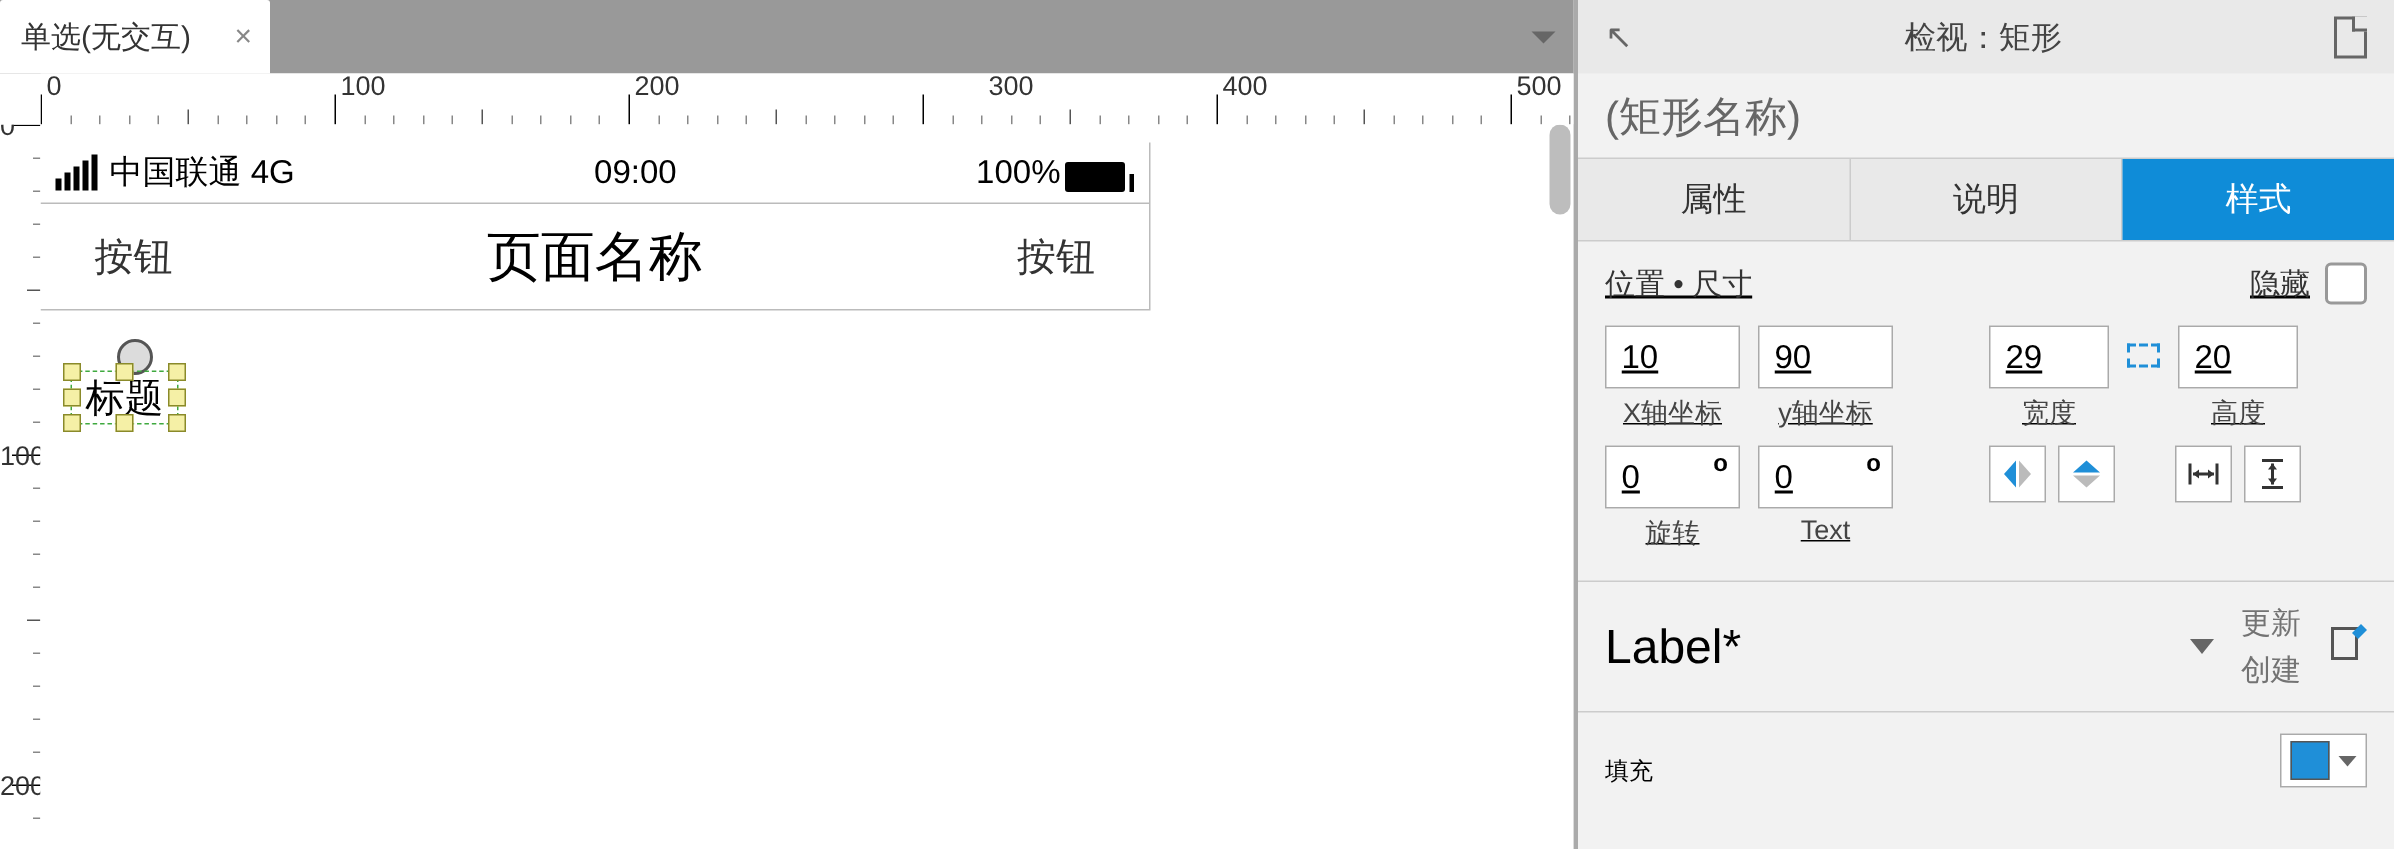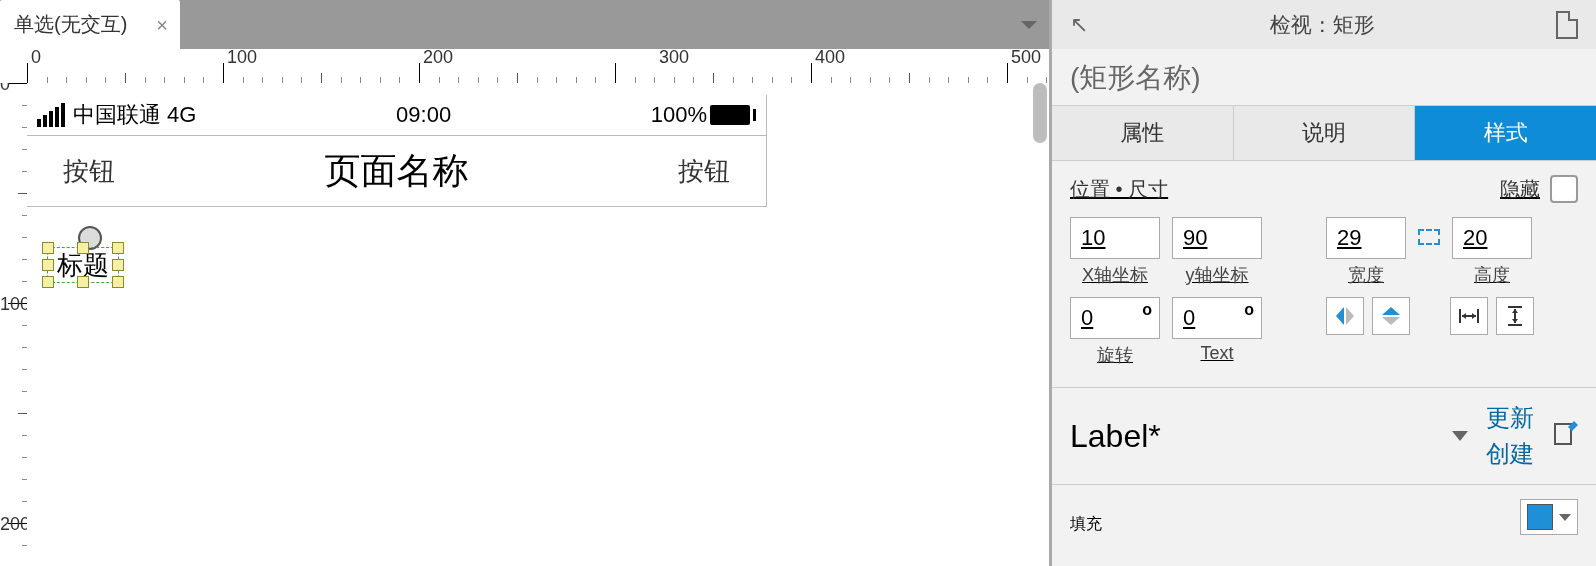--- a/index.html
+++ b/index.html
@@ -22,21 +22,21 @@
 .vtick-major { position: absolute; left: 8px; right: 0; height: 1px; background: #000; }
 .vtick-minor { position: absolute; left: 18px; right: 0; height: 1px; background: #555; }
 .vtick-sub { position: absolute; left: 22px; right: 0; height: 1px; background: #888; }
 .vtick-label { position: absolute; left: 0; font-size: 18px; color: #333; transform: translateY(-9px); }
 .canvas { flex: 1; background: #fff; position: relative; overflow: hidden; }
 .phone-frame { position: absolute; left: 0; top: 0; width: 740px; border-right: 1px solid #bbb; margin-top: 12px; }
 .status-bar { height: 40px; display: flex; align-items: center; padding: 0 10px; font-size: 22px; color: #000; justify-content: space-between; }
 .status-left { display: flex; align-items: center; gap: 8px; }
 .signal { display: flex; align-items: flex-end; gap: 2px; }
 .signal span { width: 4px; background: #000; display: inline-block; }
-.battery { display: flex; align-items: center; gap: 3px; }
+.battery { display: flex; align-items: flex-end; gap: 3px; }
 .battery-body { width: 40px; height: 20px; background: #000; border-radius: 2px; }
 .battery-cap { width: 3px; height: 12px; background: #000; }
 .nav-bar { height: 72px; border-top: 1px solid #bbb; border-bottom: 1px solid #bbb; display: flex; align-items: center; justify-content: space-between; padding: 0 36px; }
 .nav-btn { font-size: 26px; color: #333; }
 .nav-title { font-size: 36px; color: #000; font-weight: normal; }
 .radio-widget { position: absolute; left: 30px; top: 143px; width: 66px; }
 .radio-circle { width: 24px; height: 24px; border: 2px solid #555; border-radius: 50%; background: #dcdcdc; margin: 0 auto 4px; }
 .radio-label { font-size: 26px; color: #000; text-align: center; position: relative; }
 .selection-box { position: absolute; left: 20px; top: 164px; width: 72px; height: 36px; border: 1px dashed #3fa93f; pointer-events: none; }
 .handle { position: absolute; width: 12px; height: 12px; background: #f5f0a6; border: 1px solid #8a8a2a; }
@@ -63,21 +63,21 @@
 .field-col.withdeg { position: relative; }
 .field-col.withdeg input { width: 90px; }
 .deg { position: absolute; right: 8px; top: 4px; font-size: 16px; font-weight: bold; }
 .icon-btn { width: 38px; height: 38px; border: 1px solid #aaa; background: #fff; display: flex; align-items: center; justify-content: center; cursor: pointer; }
 .icon-row { display: flex; gap: 8px; }
 .wh-icon { width: 22px; height: 16px; border: 2px dashed #1f8fd8; display: inline-block; }
 .label-section { display: flex; align-items: center; justify-content: space-between; padding: 14px 18px; border-bottom: 1px solid #ccc; }
 .label-text { font-size: 32px; color: #000; }
 .label-actions { display: flex; align-items: center; gap: 18px; }
 .dropdown-arrow { width: 0; height: 0; border-left: 8px solid transparent; border-right: 8px solid transparent; border-top: 10px solid #666; cursor: pointer; }
-.links-col { display: flex; flex-direction: column; gap: 4px; color: #0369a1; font-size: 24px; cursor: pointer; }
+.links-col { display: flex; flex-direction: column; gap: 4px; color: #737373; font-size: 20px; cursor: pointer; }
 .fill-section { display: flex; align-items: flex-end; justify-content: space-between; padding: 14px 18px; }
 .color-picker { display: flex; align-items: center; gap: 6px; border: 1px solid #aaa; padding: 4px 6px; background: #fff; cursor: pointer; }
 .color-swatch { width: 26px; height: 26px; background: #1f8fd8; border: 1px solid #555; }
 .page-icon { width: 22px; height: 28px; border: 2px solid #666; position: relative; }
 .page-icon::before { content: ''; position: absolute; top: -2px; right: -2px; width: 8px; height: 8px; background: #e9e9e9; border-left: 2px solid #666; border-bottom: 2px solid #666; }
 .arrow-nw { font-size: 22px; color: #666; transform: rotate(0deg); }
 .flip-h svg, .flip-v svg { display: block; }
 </style>
 </head>
 <body>

